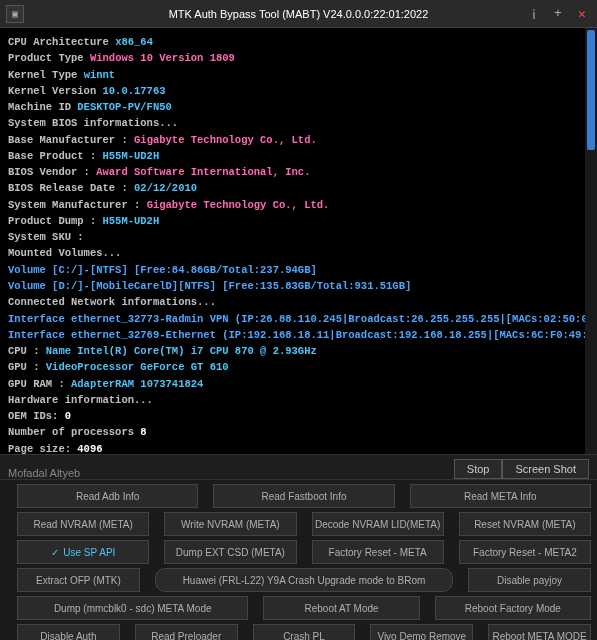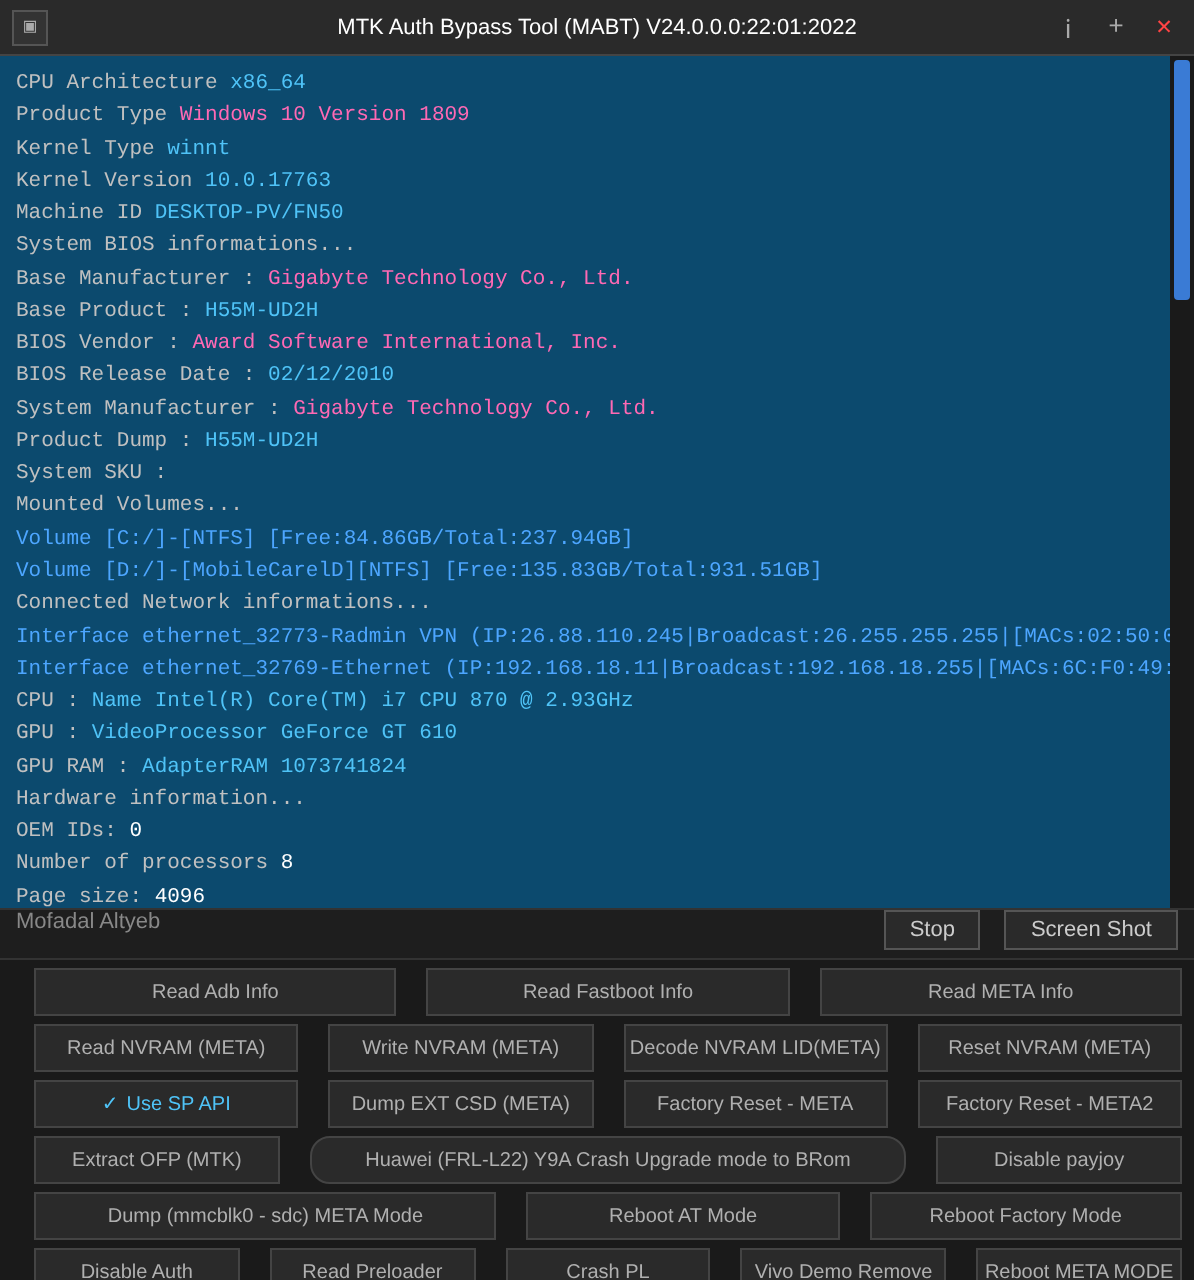--- a/index.html
+++ b/index.html
@@ -58,27 +58,28 @@
     #main-area {
       display: flex;
       height: calc(640px - 28px - 26px - 160px);
       
       position: relative;
     }
 
     
     #log-panel {
       flex: 1;
-      background: #0c4a6e;
+      background: #000000;
       padding: 6px 8px;
       overflow-y: auto;
       overflow-x: hidden;
       height: 100%;
       font-size: 10.5px;
       line-height: 1.55;
+      font-weight: bold;
     }
     #log-panel::-webkit-scrollbar { width: 8px; }
     #log-panel::-webkit-scrollbar-track { background: #1a1a1a; }
     #log-panel::-webkit-scrollbar-thumb { background: #3a7bd5; border-radius: 2px; }
 
     .log-line { display: block; white-space: nowrap; }
     .label { color: #c0c0c0; }
     .value-white { color: #ffffff; }
     .value-blue { color: #4fc3f7; }
     .value-pink { color: #ff69b4; }
@@ -96,34 +97,34 @@
       margin: 2px auto;
       height: 120px;
       border-radius: 2px;
     }
 
     
     #status-bar {
       background: #1e1e1e;
       height: 26px;
       display: flex;
-      align-items: flex-start;
+      align-items: flex-end;
       justify-content: space-between;
       padding: 0 8px;
       border-top: 1px solid #333;
       border-bottom: 1px solid #333;
     }
     #status-left {
       color: #888;
       font-size: 11px;
       font-family: Arial, sans-serif;
     }
     #status-right {
       display: flex;
-      gap: 12px;
+      gap: 0;
     }
     .status-btn {
       background: #2a2a2a;
       border: 1px solid #555;
       color: #ccc;
       font-size: 11px;
       font-family: Arial, sans-serif;
       padding: 2px 12px;
       cursor: pointer;
       height: 20px;

